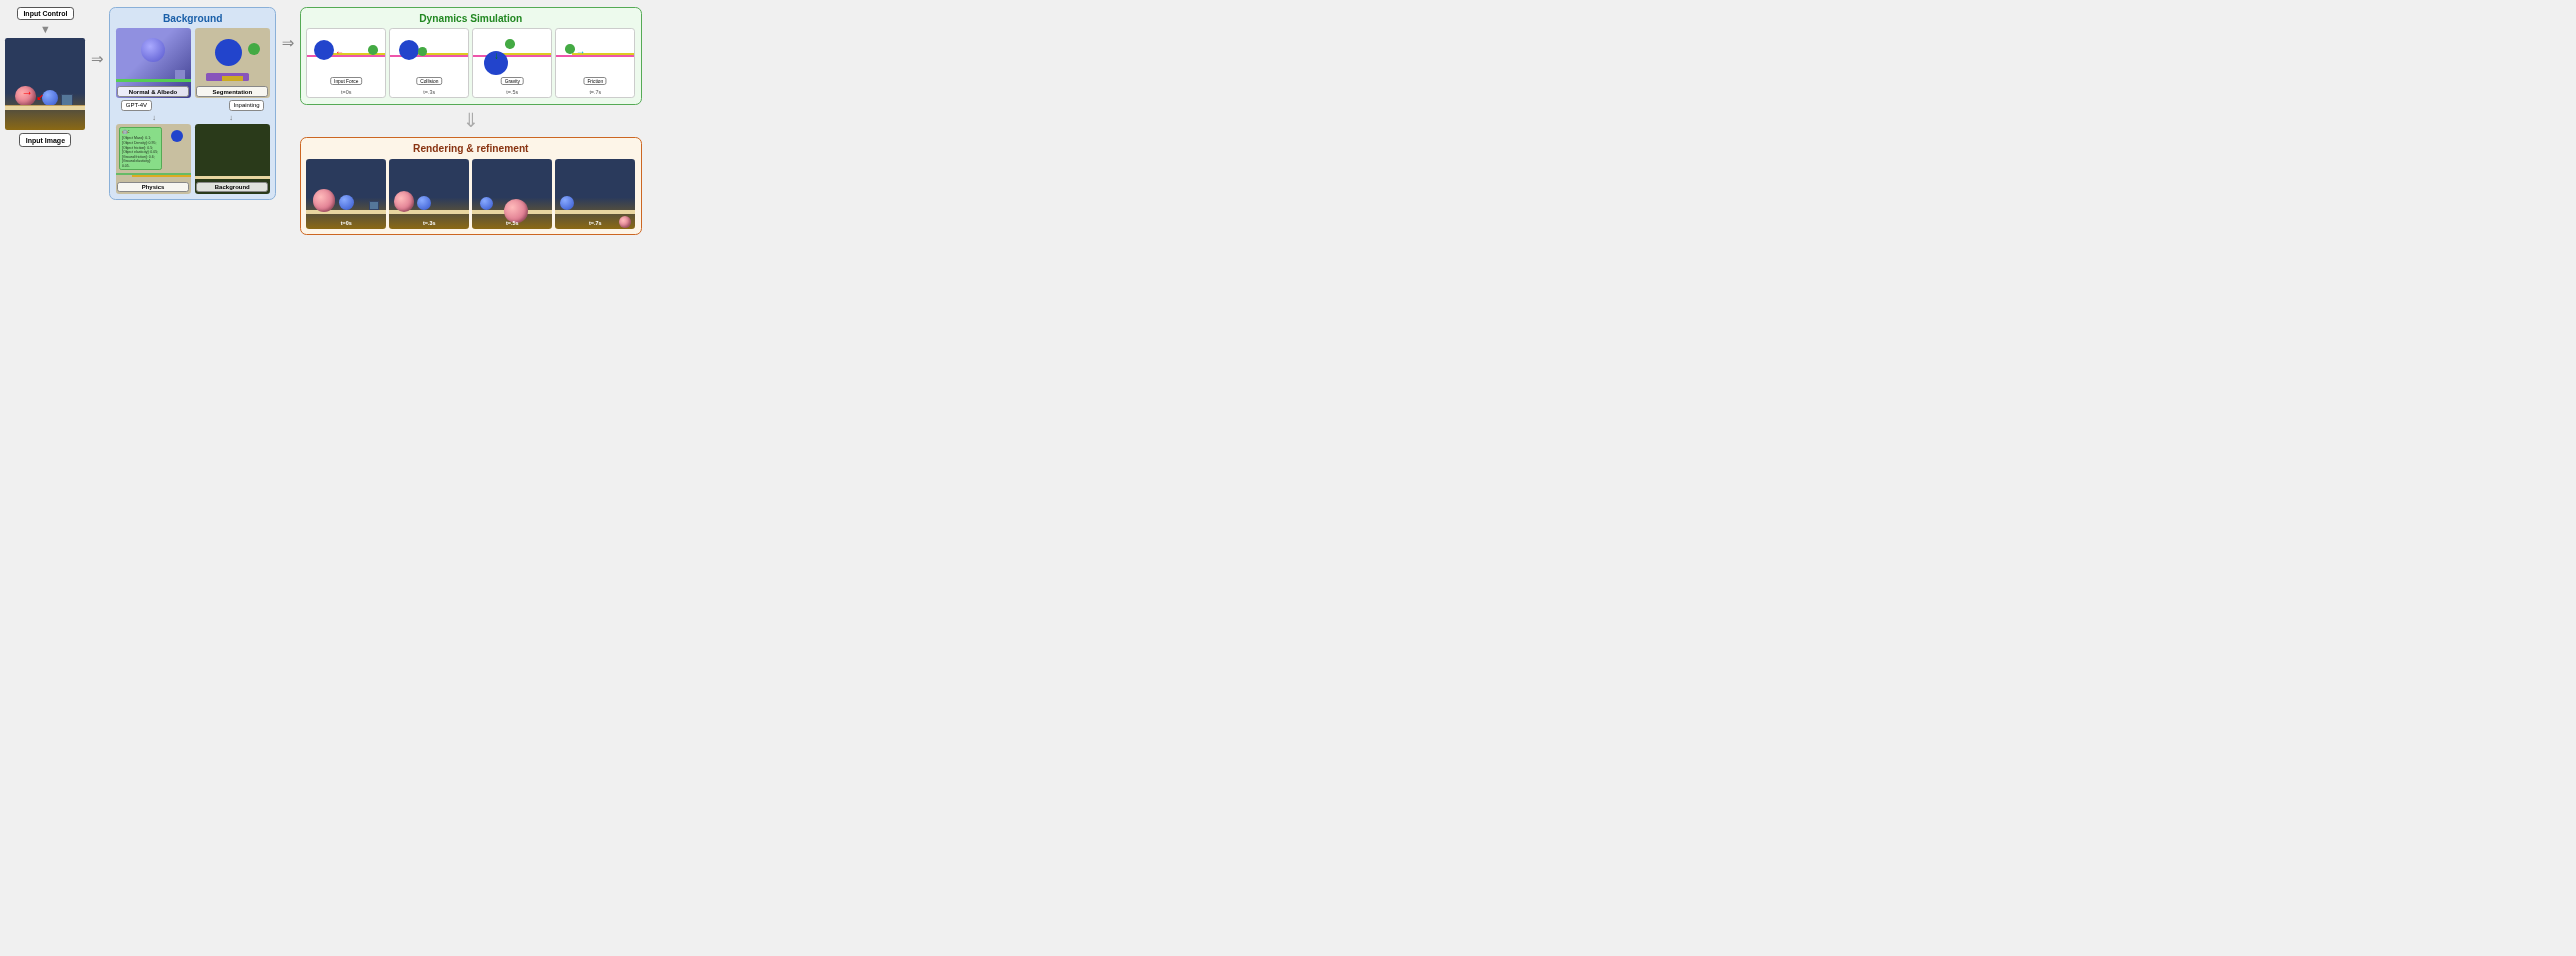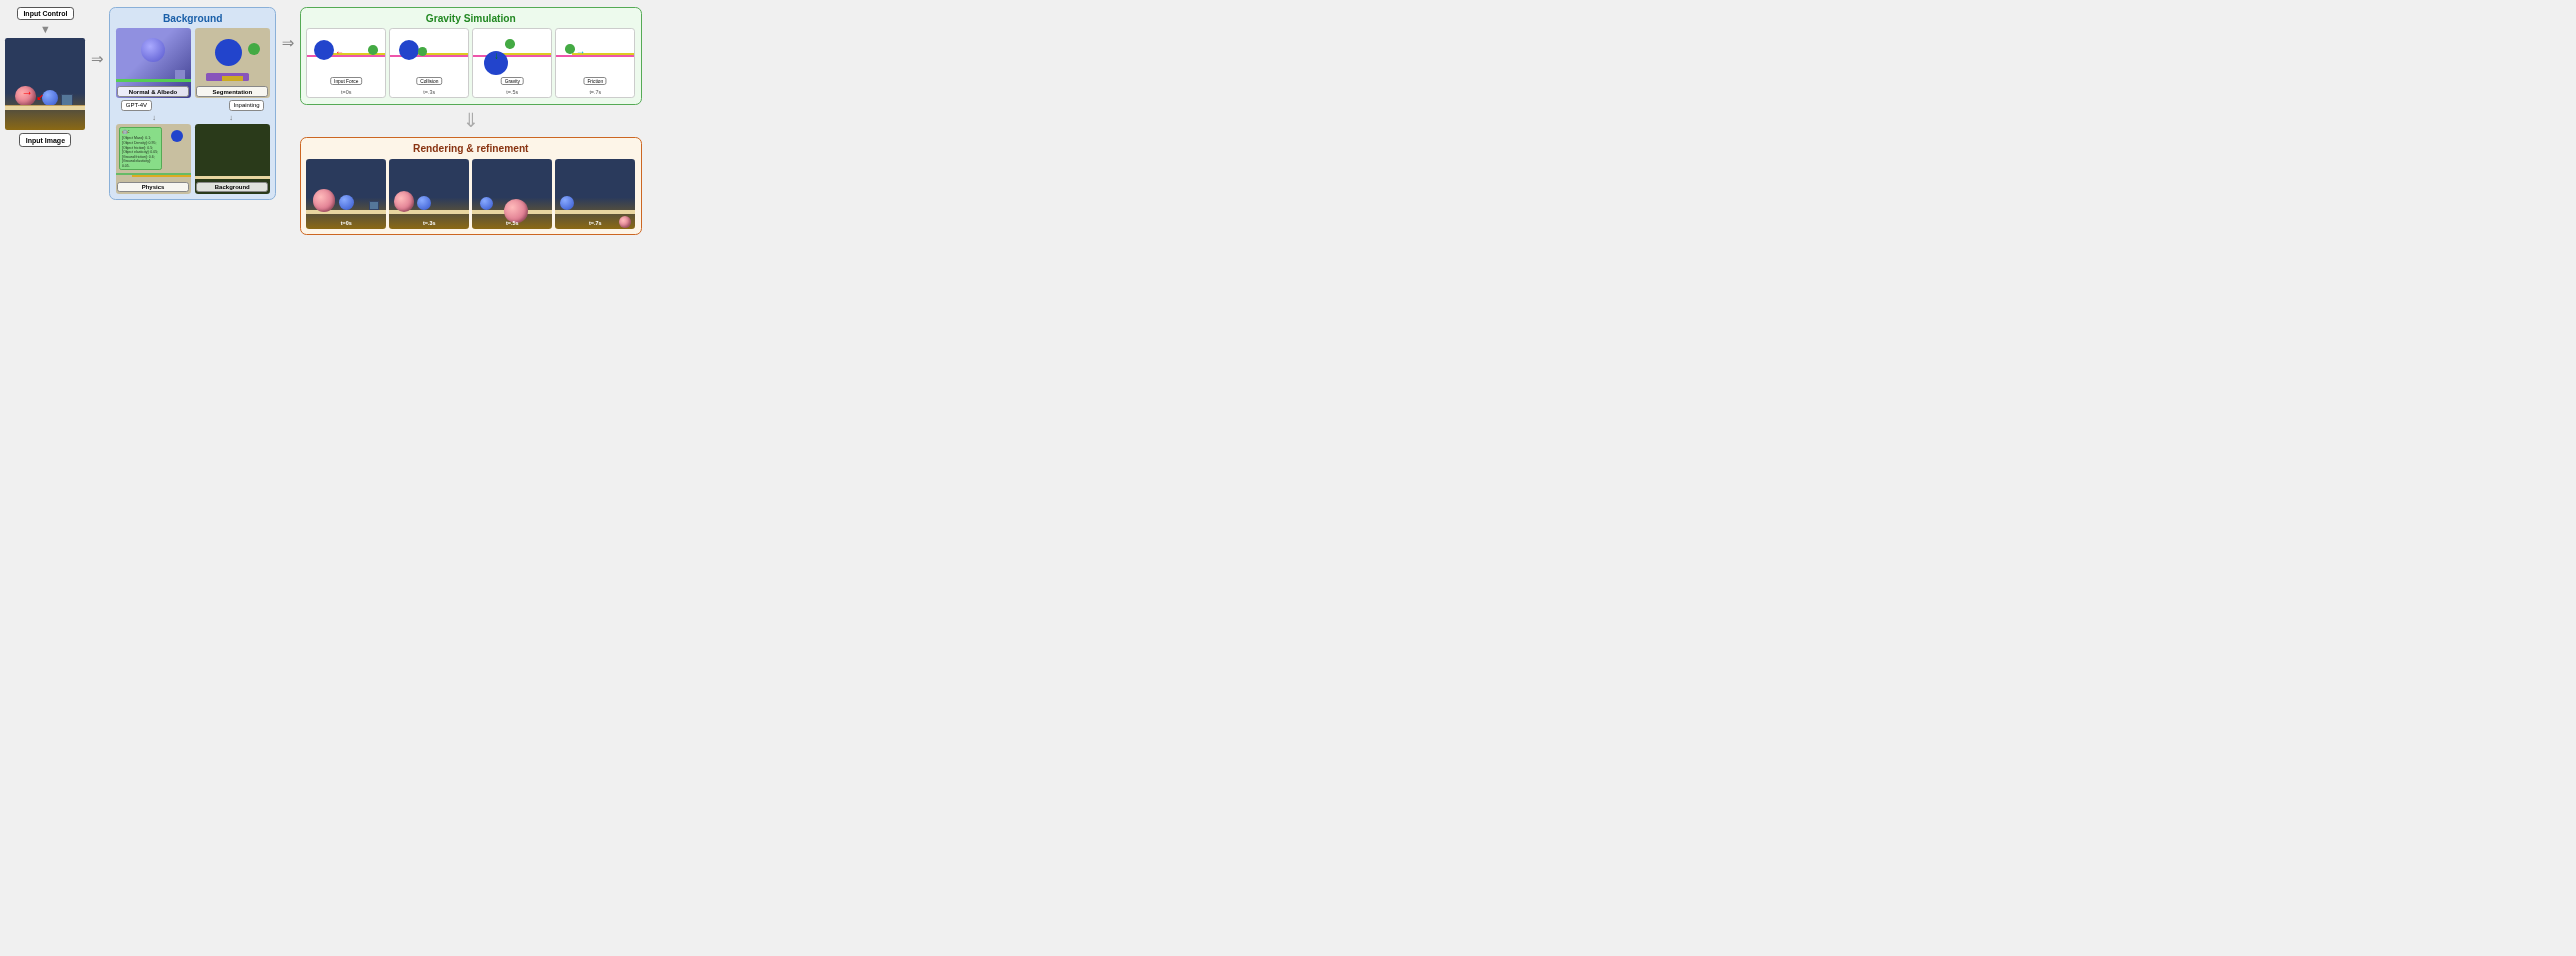--- a/index.html
+++ b/index.html
@@ -578,21 +578,21 @@
       </div>
 
     </div>
   </div>
 
   <div class="arrow-connector" style="padding-top:27px;">⇒</div>
 
   <div class="right-side">
 
     <div class="dynamics-panel">
-      <div class="dynamics-title">Gravity Simulation</div>
+      <div class="dynamics-title">Dynamics Simulation</div>
       <div class="dynamics-frames">
 
         <div class="dynamics-frame">
 
           <div class="df-line-pink" style="top:26px;"></div>
 
           <div class="df-line-yellow" style="top:24px; left:16px; right:0;"></div>
 
           <div class="df-ball-blue" style="top:10.8px; left:6.5px;"></div>
 

